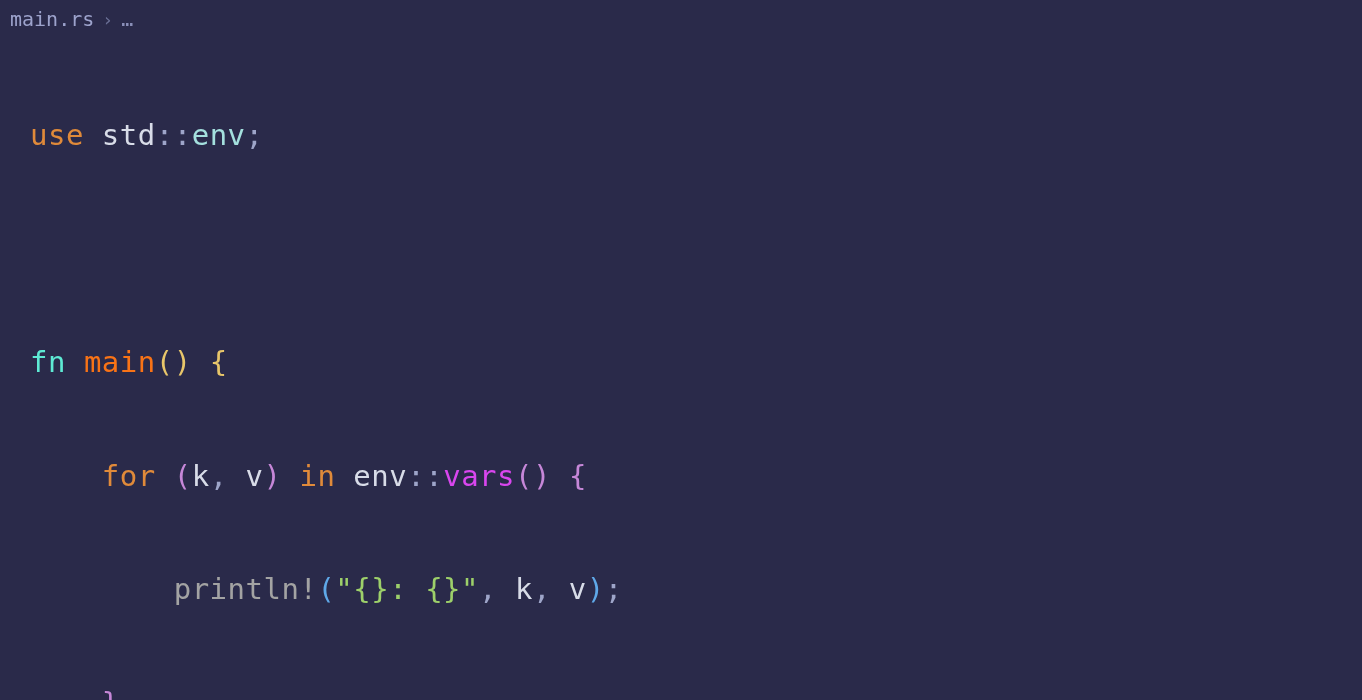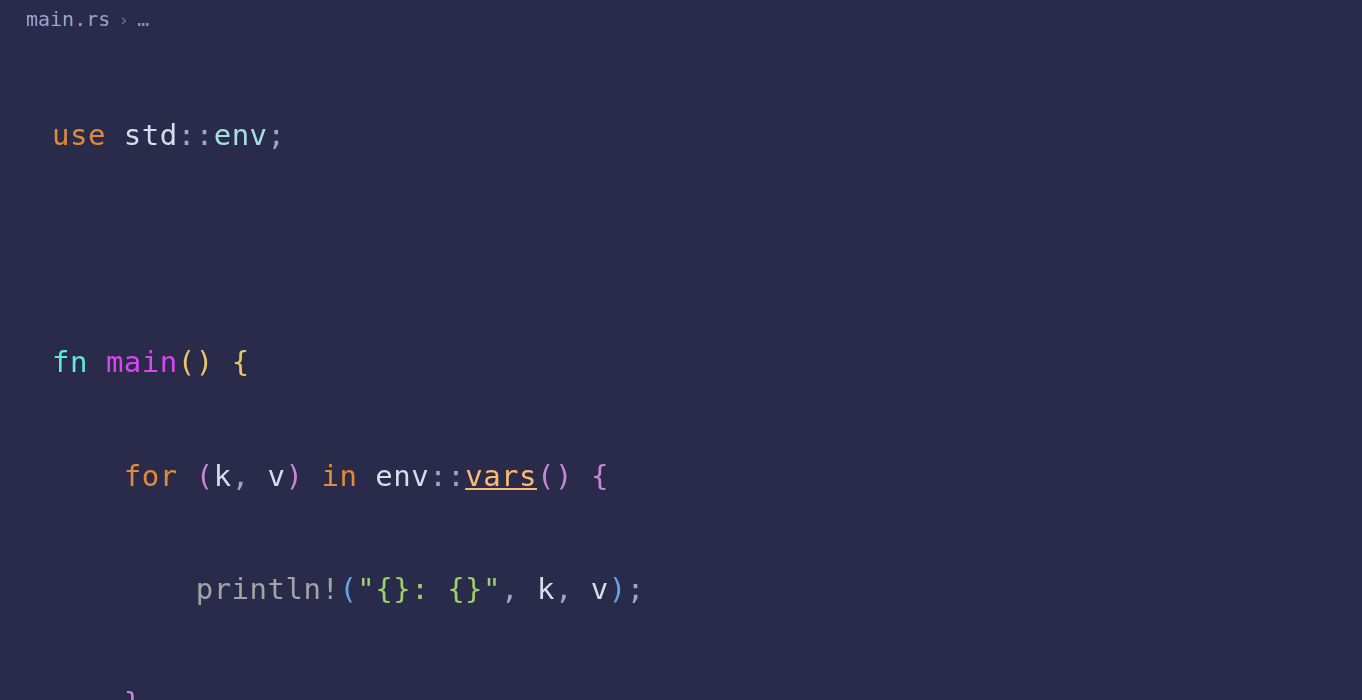--- a/index.html
+++ b/index.html
@@ -10,21 +10,21 @@
   body {
     background: #2a2a4a;
     font-family: 'Menlo', 'Monaco', 'Consolas', monospace;
     width: 1362px;
     height: 700px;
     overflow: hidden;
   }
   .breadcrumb {
     display: flex;
     align-items: center;
-    padding: 6px 26px;
+    padding: 6px 10px;
     font-size: 20px;
     color: #8a8fb8;
     gap: 8px;
     height: 38px;
   }
   .breadcrumb-file {
     color: #9da3cc;
   }
   .breadcrumb-sep {
     color: #6a6f95;
@@ -39,31 +39,30 @@
     line-height: 1.96;
     white-space: pre;
     letter-spacing: 0.5px;
   }
   .tok-kw { color: #e08a3a; }
   .tok-kw2 { color: #5eead4; }
   .tok-ident { color: #d8dce8; }
   .tok-ns { color: #a4e0de; }
   .tok-punct { color: #9ea5c9; }
   .tok-colon2 { color: #9ea5c9; }
-  .tok-fn { color: #d946ef; }
+  .tok-fn { color: #f97316; }
   .tok-macro { color: #a3a3a3; }
   .tok-str { color: #9dd06a; }
-  .tok-call { color: #fdba74; text-decoration: underline; }
+  .tok-call { color: #d946ef; }
   .tok-brace { color: #e8c66a; }
   .tok-paren1 { color: #e8c66a; }
   .tok-paren2 { color: #c687d8; }
   .tok-paren3 { color: #5fa8e8; }
   .code-line {
     display: block;
-    margin-left: 22px;
   }
 </style>
 </head>
 <body>
 
 <div class="breadcrumb">
   <span class="breadcrumb-file">main.rs</span>
   <span class="breadcrumb-sep">›</span>
   <span class="breadcrumb-ellipsis">…</span>
 </div>

